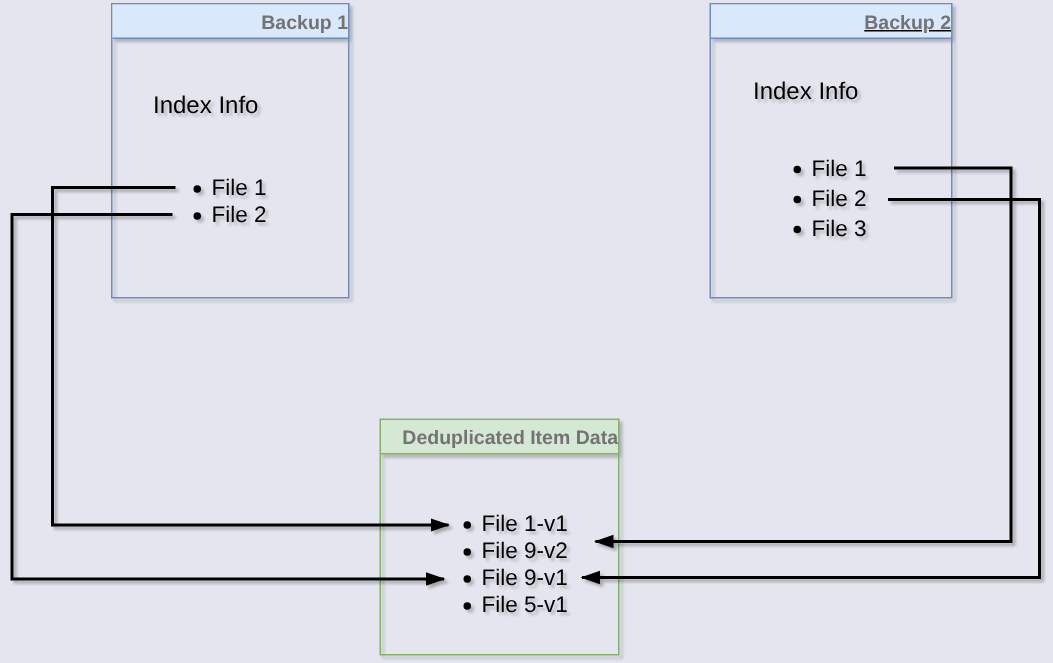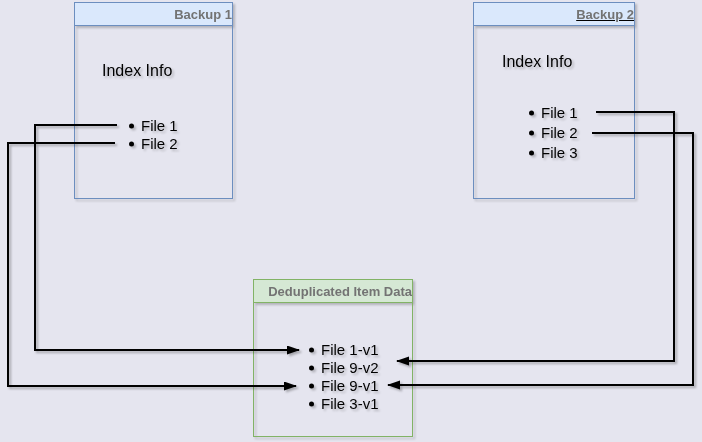--- a/index.html
+++ b/index.html
@@ -126,17 +126,17 @@
         <li>File 3</li>
       </ul>
   </div>
 
   <div class="node" id="node-dedup" style="border-color: rgb(130, 179, 102);">
     <div class="node-header" style="background: rgb(213, 232, 212); border-bottom-color: rgb(130, 179, 102);">Deduplicated Item Data</div>
     <ul class="file-list" id="list-dedup">
         <li>File 1-v1</li>
         <li>File 9-v2</li>
         <li>File 9-v1</li>
-        <li>File 3-v1</li>
+        <li>File 5-v1</li>
       </ul>
   </div>
 
 </div>
 
 </body></html>

